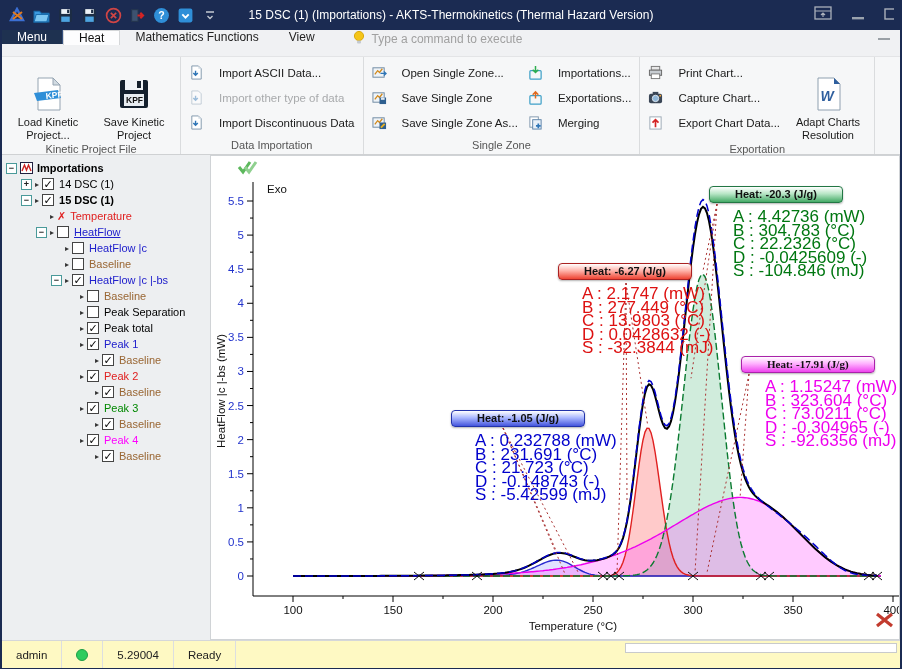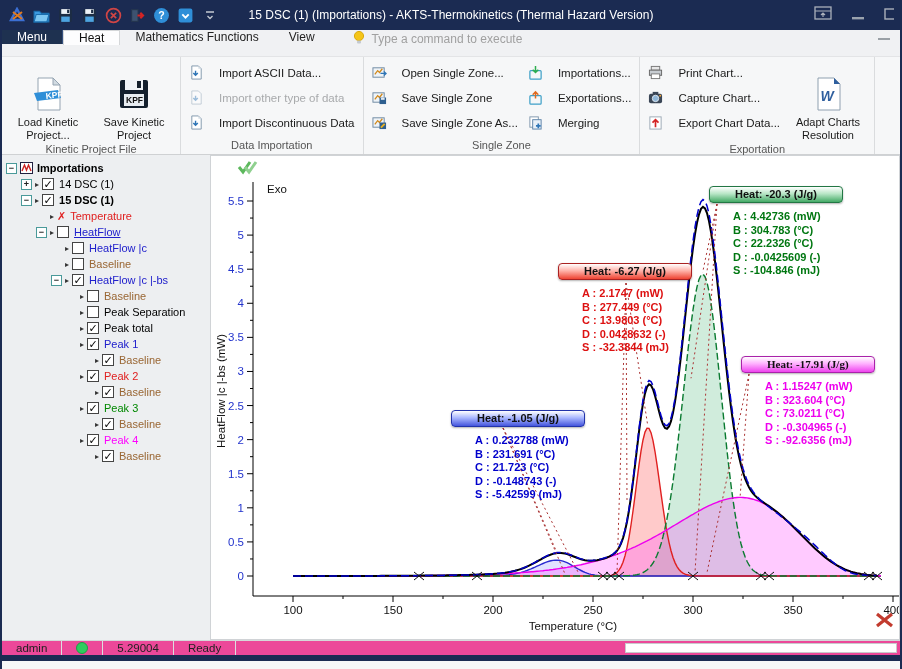--- a/index.html
+++ b/index.html
@@ -43,25 +43,25 @@
 .arr{font-size:8px;color:#333;margin-right:3px;flex:none}
 .chk{width:12px;height:12px;border:1px solid #444;background:#fff;font-size:11px;line-height:10px;
 font-weight:bold;text-align:center;color:#000;margin-right:5px;flex:none}
 .redx{color:#e02020;font-weight:bold;font-size:11px;margin-right:4px;flex:none}
 .appico{margin-right:4px;display:inline-flex;flex:none}
 .chart-panel{position:relative;flex:1;background:#fff;border:1px solid #d0d3d6;overflow:hidden}
 #chart-svg{position:absolute;left:0;top:0;width:694px;height:485px}
 .ann{position:absolute;z-index:3}
 .pill{display:inline-block;border:1.5px solid;border-radius:4px;padding:1px 25px 2px;font-size:11px;
 font-weight:bold;color:#101010;box-shadow:0 1px 2px rgba(0,0,0,.3);white-space:nowrap}
-.vals{margin:7px 0 0 24px;font-size:11px;font-weight:bold;line-height:13.5px;white-space:nowrap}
+.vals{margin:7px 0 0 24px;font-size:17px;font-weight:normal;line-height:13.5px;white-space:nowrap}
 .xticklab,.axistitle,.exolab{font-size:11.5px;fill:#111}
 .yticklab{font-size:11.5px;fill:#2233cc}
 
-.statusbar{height:15px;background:#ec4899;border-top:1px solid #d5d7d9;display:flex;align-items:center;
+.statusbar{height:28px;background:#fef9c3;border-top:1px solid #d5d7d9;display:flex;align-items:center;
 font-size:11.5px;color:#222;position:relative}
 .scell{padding:0 14px;border-right:1px solid #dcdee0;height:100%;display:flex;align-items:center;gap:6px}
 .dot{width:12px;height:12px;border-radius:50%;background:#2ecc5e;border:1px solid #1e9e46}
 .sunken{position:absolute;right:3px;top:2px;width:272px;height:10px;background:#fff;border:1px solid #c8cacc}
 .navstrip{height:6px;background:#1b2b52}
 </style>
 </head>
 <body>
 
 <div class="app">

